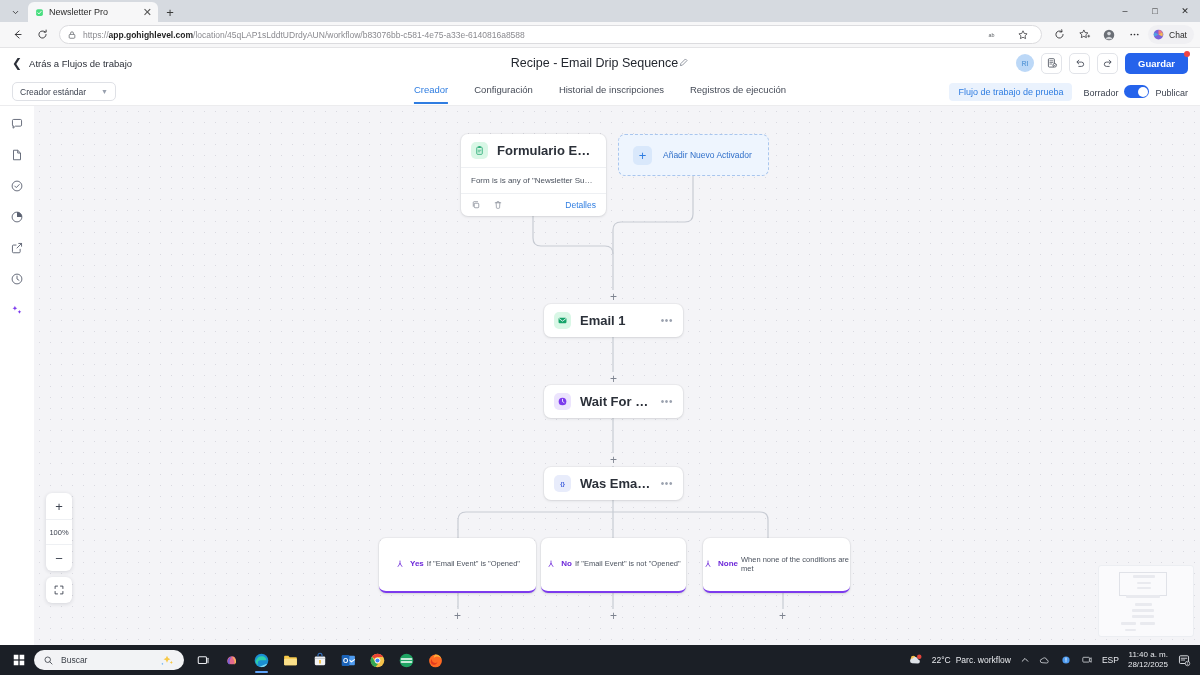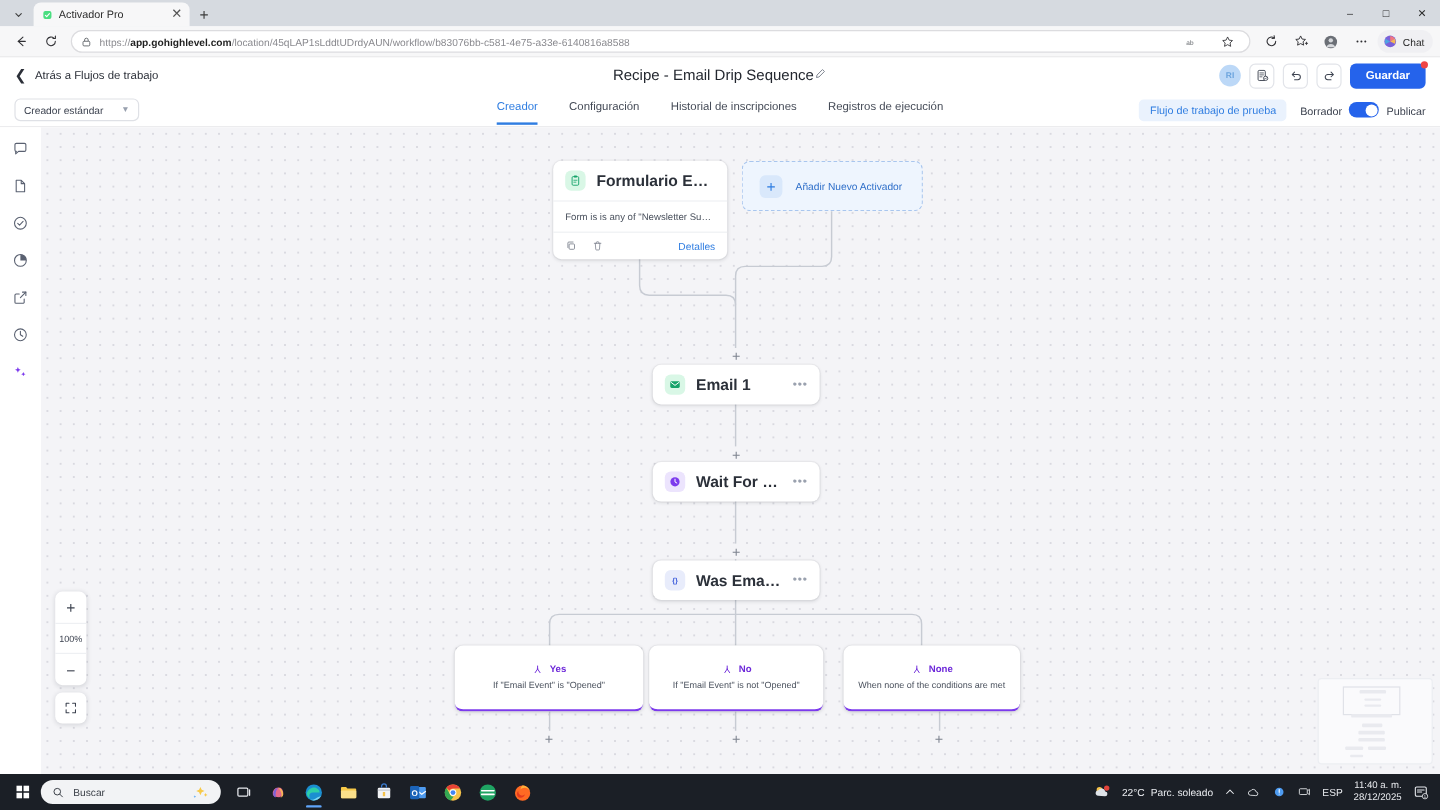--- a/index.html
+++ b/index.html
@@ -177,21 +177,21 @@
   }
   .add-trigger .plus-sq {
     width: 19px; height: 19px; border-radius: 5px; background: #d9e8fb; color: #2f7de1;
     display:flex;align-items:center;justify-content:center; font-size: 13px; flex: 0 0 19px;
   }
   .add-trigger .at-label { font-size: 8.5px; color: #2f6fc9; }
 
   .branch {
     position: absolute; background: #fff; border-radius: 7px; border-bottom: 2.5px solid #7c3aed;
     box-shadow: 0 1px 3px rgba(20,25,40,.11), 0 0 0 1px rgba(20,25,40,.035);
-    display: flex; flex-direction: column; align-items: center; justify-content: center; gap: 3px;
+    display: flex; flex-direction: row; align-items: center; justify-content: center; gap: 3px;
     padding-bottom: 2px;
   }
   .branch-title { display: flex; align-items: center; gap: 5px; font-size: 8px; color: #6d28d9;
                   font-weight: 700; }
   .branch-sub { font-size: 7.5px; color: #4b525e; }
 
   .plus-node {
     position: absolute; width: 13px; height: 13px; display: flex; align-items: center;
     justify-content: center; color: #7d838f; font-size: 12px; background: #f4f4f7; line-height: 1;
   }
@@ -227,21 +227,21 @@
           <path d="M4 6l4 4 4-4" fill="none" stroke="#3b3b3b" stroke-width="1.6" stroke-linecap="round" stroke-linejoin="round"></path>
         </svg>
     </div>
     <div class="tab">
       <span class="tab-fav">
         <svg width="9" height="9" viewBox="0 0 16 16">
             <rect x="2" y="2" width="12" height="12" rx="3" fill="#4ade80"></rect>
             <path d="M5 8.5l2 2 4-4.5" fill="none" stroke="#fff" stroke-width="1.6" stroke-linecap="round" stroke-linejoin="round"></path>
           </svg>
       </span>
-      <span class="tab-title">Activador Pro</span>
+      <span class="tab-title">Newsletter Pro</span>
       <span class="tab-close">✕</span>
     </div>
     <div class="newtab">+</div>
     <div class="tabstrip-spacer"></div>
     <div class="win-ctrls">
       <div class="win-btn">–</div>
       <div class="win-btn">□</div>
       <div class="win-btn close">✕</div>
     </div>
   </div>
@@ -694,21 +694,21 @@
 
     <div class="tray">
       <span class="tray-ico">
         <svg width="15" height="15" viewBox="0 0 20 20">
             <circle cx="7" cy="7" r="3.2" fill="#f5c24a"></circle>
             <path d="M5.5 13.5a3 3 0 0 1 .4-6 4 4 0 0 1 7.5 1.3 2.6 2.6 0 0 1-.4 5.2z" fill="#dfe3e8"></path>
             <circle cx="15" cy="5" r="3" fill="#e3433a"></circle>
           </svg>
       </span>
       <span class="tray-txt">22°C</span>
-      <span class="tray-txt" style="margin-left:-4px">Parc. soleado</span>
+      <span class="tray-txt" style="margin-left:-4px">Parc. workflow</span>
       <span class="tray-ico">
         <svg width="10" height="10" viewBox="0 0 16 16">
             <path d="M3.5 10L8 5.5l4.5 4.5" fill="none" stroke="#e8eaee" stroke-width="1.4" stroke-linecap="round" stroke-linejoin="round"></path>
           </svg>
       </span>
       <span class="tray-ico">
         <svg width="12" height="12" viewBox="0 0 20 20">
             <path d="M5 14.5a3 3 0 0 1 .4-6 4 4 0 0 1 7.5 1.3 2.6 2.6 0 0 1-.4 5.2z" fill="none" stroke="#e8eaee" stroke-width="1.2"></path>
           </svg>
       </span>

